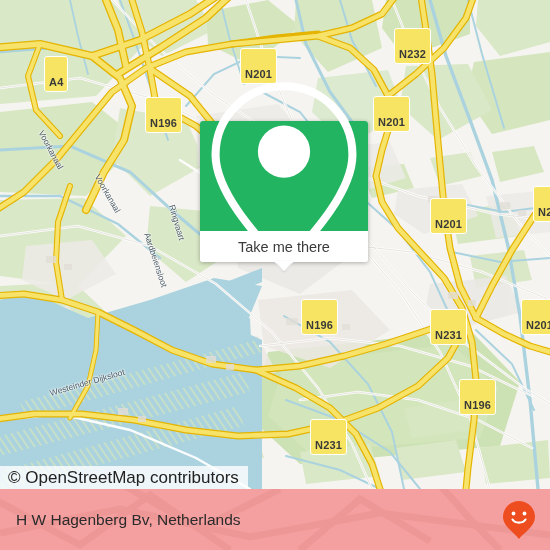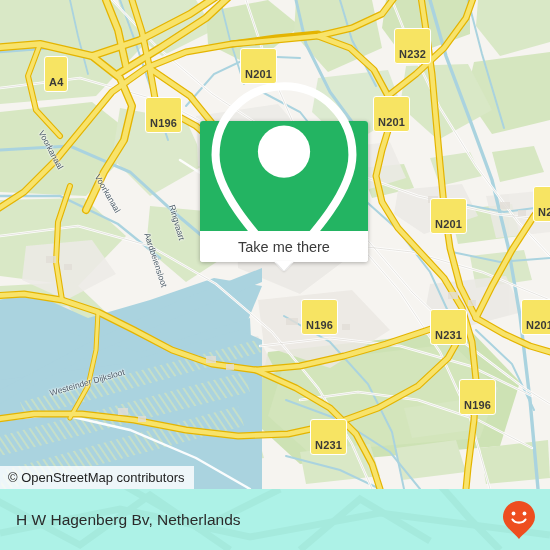--- a/index.html
+++ b/index.html
@@ -79,29 +79,29 @@
     border-right:9px solid transparent;
     border-top:10px solid #ffffff;
     filter:drop-shadow(0 1px 1px rgba(0,0,0,.18));
   }
 
   
   .attrib{
     position:absolute;left:0;top:466px;
     background:rgba(255,255,255,.80);
     padding:4px 9px 4px 8px;
-    font-size:13px;color:#222;
+    font-size:17px;color:#222;
     font-family:"Liberation Sans", sans-serif;
     line-height:15px;
   }
 
   
   .footer{
     position:absolute;left:0;top:489px;width:550px;height:61px;
-    background:#5eead4;overflow:hidden;
+    background:#ef4444;overflow:hidden;
   }
   .footer-bg{position:absolute;left:0;top:0;width:550px;height:61px;opacity:.5;}
   .footer-title{
     position:absolute;left:16px;top:50%;transform:translateY(-50%);
     font-size:15.5px;color:#2b2b2b;white-space:nowrap;
     font-family:"Liberation Sans", sans-serif;
   }
   .brand{
     position:absolute;right:14px;top:50%;transform:translateY(-50%);
     display:flex;align-items:center;gap:3px;

